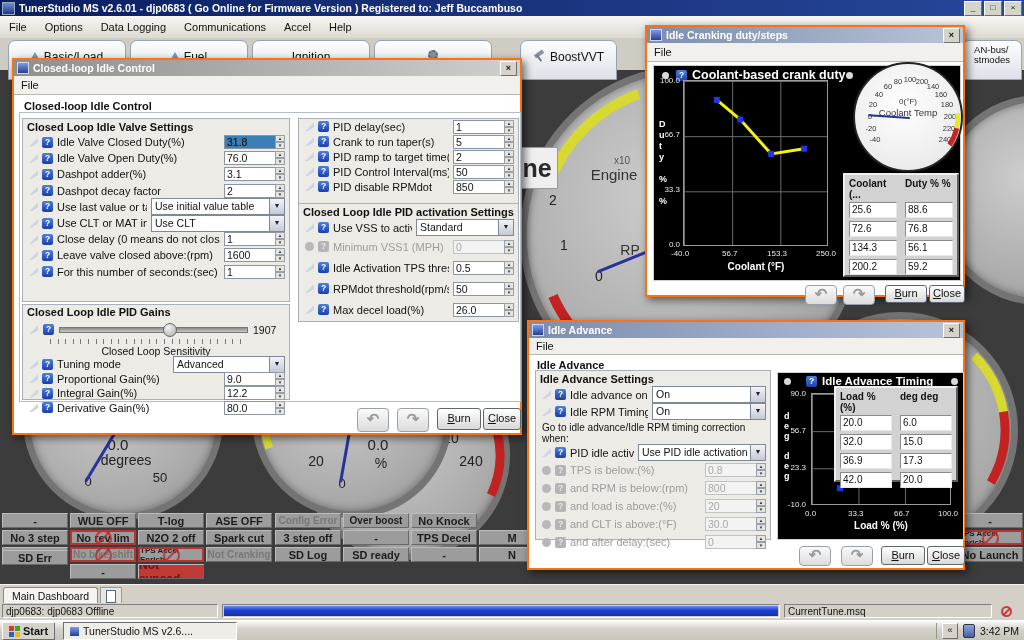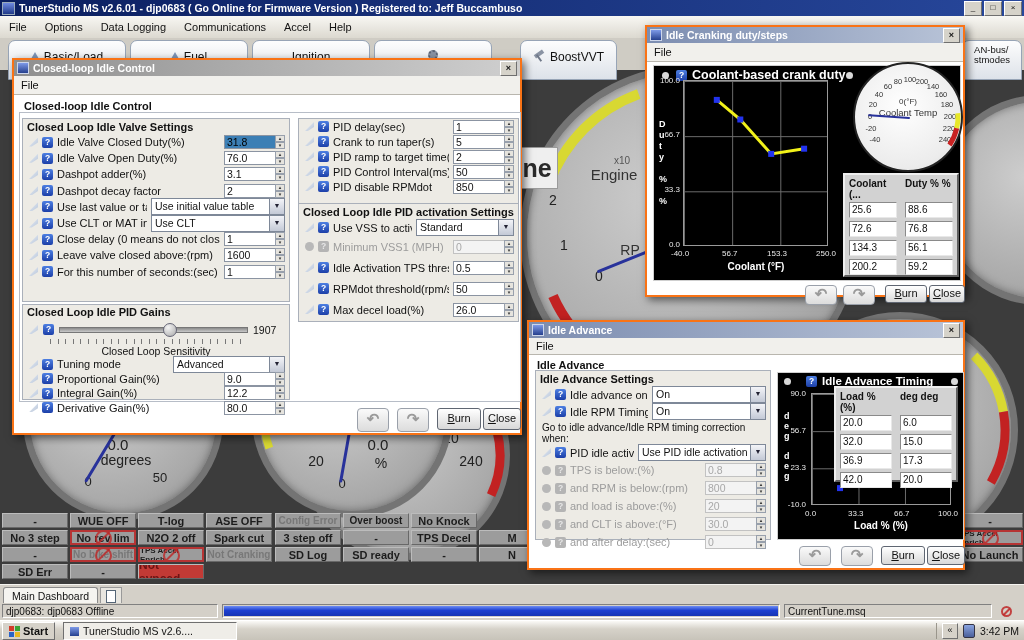--- a/index.html
+++ b/index.html
@@ -336,21 +336,21 @@
     <div class="ind" style="left:411px;top:477px;">
         <span>-</span>
       </div>
     <div class="ind" style="left:479px;top:477px;">
         <span>N</span>
       </div>
     <div class="ind" style="left:957px;top:477px;">
         <span>No Launch</span>
       </div>
 
-    <div class="ind" style="left:2px;top:494px;align-items:center;">
+    <div class="ind" style="left:2px;top:480px;align-items:center;">
         <span>SD Err</span>
       </div>
     <div class="ind" style="left:70px;top:494px;">
         <span>-</span>
       </div>
     <div class="ind synced" style="left:138px;top:494px;">
         <span>Not synced</span>
       </div>
   </div>
 

